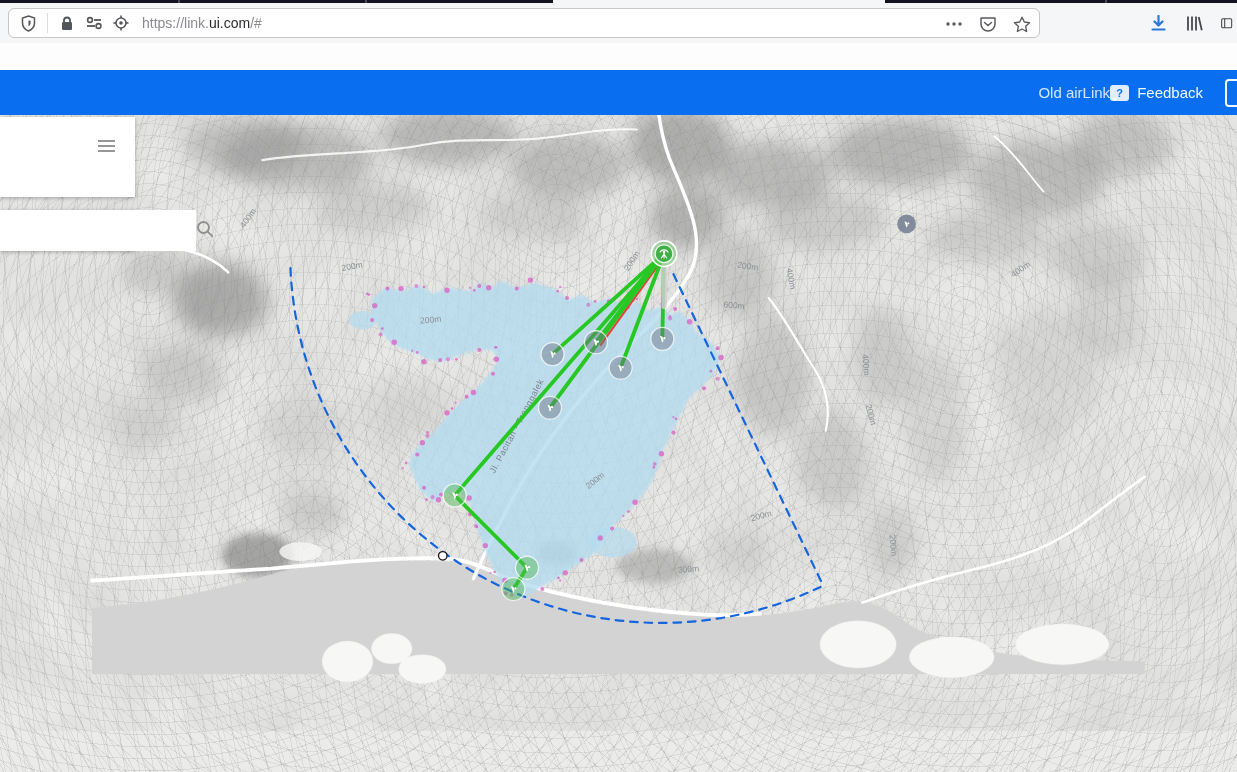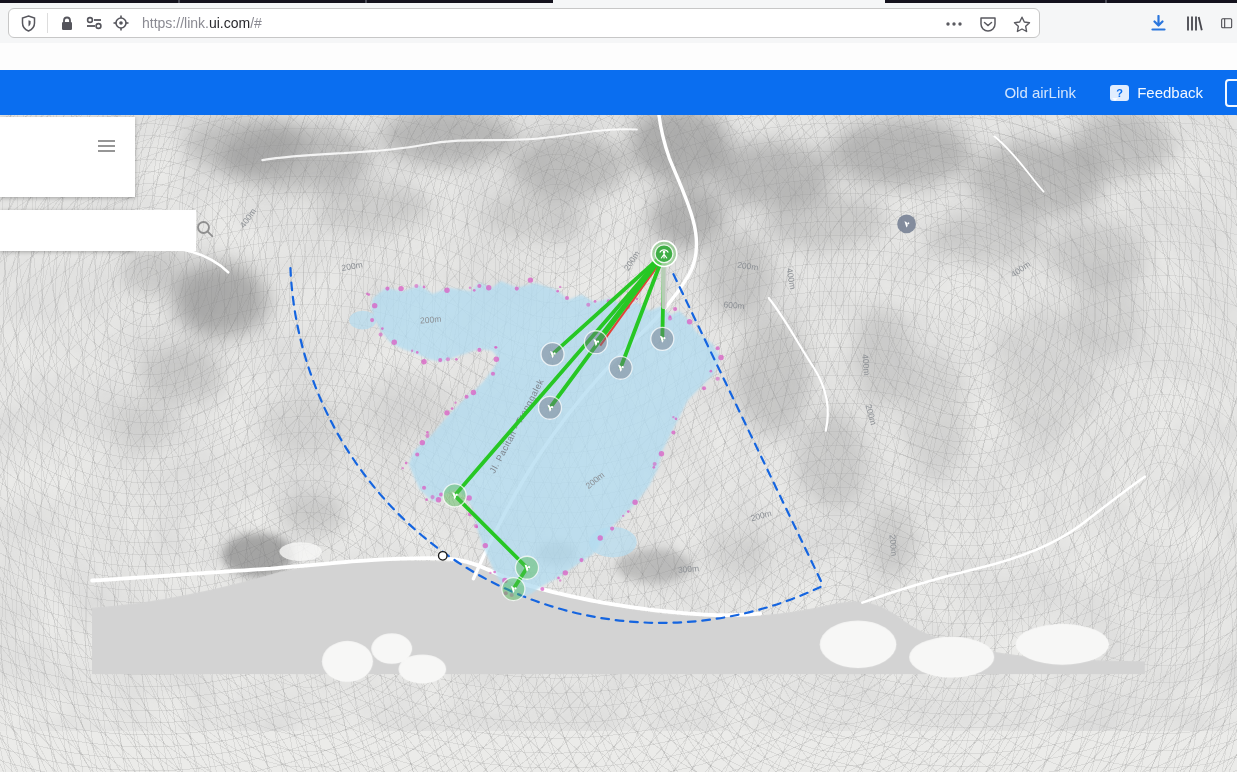--- a/index.html
+++ b/index.html
@@ -17,21 +17,21 @@
   .urlbar .divider { width:1px; height:20px; background:#ddd; }
   .chromeicon { width:18px; height:18px; display:inline-flex; align-items:center; justify-content:center; color:#58585f; }
   .urltext { font-size:14px; color:#8a8a92; margin-left:2px; white-space:nowrap; }
   .urltext b { color:#2a2a2e; font-weight:normal; }
   .urlbar-right { position:absolute; right:8px; top:0; height:28px; display:flex; align-items:center; gap:16px; }
   .navicons { position:absolute; right:0; top:4px; height:32px; display:flex; align-items:center; gap:18px; padding-right:4px; }
   .belt { height:27px; background:#fdfdfd; }
 
   
   .appbar { position:relative; height:45px; background:#0a6ef0; display:flex; align-items:center; justify-content:flex-end; }
-  .appbar .navlink { color:rgba(255,255,255,.82); font-size:15px; margin-right:34px; cursor:pointer; display:flex; align-items:center; gap:8px; }
+  .appbar .navlink { color:rgba(255,255,255,.82); font-size:15px; cursor:pointer; display:flex; align-items:center; gap:8px; }
   .appbar .navlink.bright { color:rgba(255,255,255,.95); margin-right:22px; }
   .fb-icon { width:19px; height:16px; background:rgba(255,255,255,.88); border-radius:3px; position:relative;
              color:#0a6ef0; font-size:11px; font-weight:bold; display:flex; align-items:center; justify-content:center; }
   .fb-icon:after { content:""; position:absolute; left:2px; bottom:-3px; border:3px solid transparent; border-top-color:rgba(255,255,255,.88); }
   .cutbtn { width:26px; height:28px; border:2px solid rgba(255,255,255,.95); border-radius:4px; margin-right:-14px; }
 
   
   .map { position:relative; width:1237px; height:657px; background-color:#ebebe9; overflow:hidden; cursor:grab;
     background-image:
       repeating-radial-gradient(circle at 12% 25%, transparent 0 11px, rgba(100,100,100,.13) 11px 12px),

